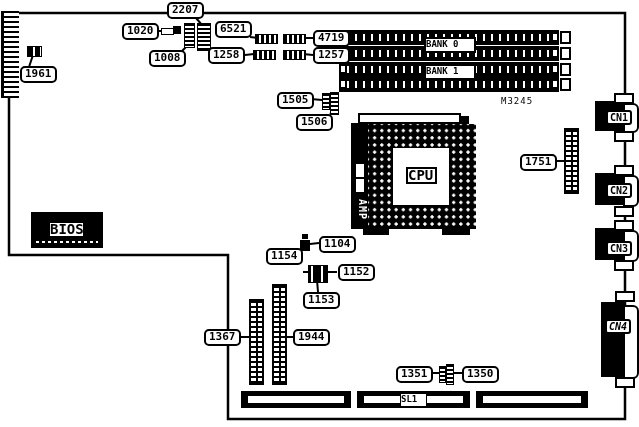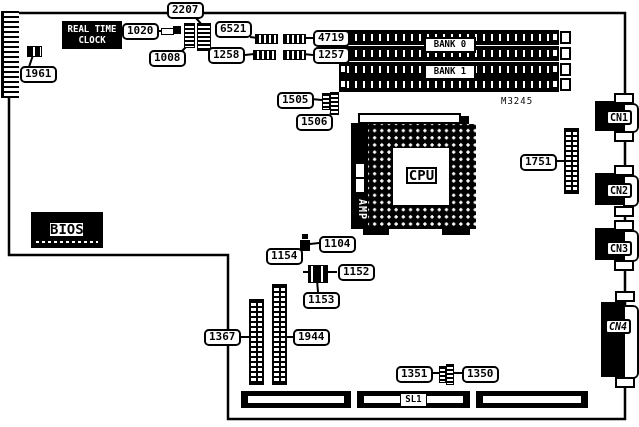--- a/index.html
+++ b/index.html
@@ -5,21 +5,21 @@
   html,body{margin:0;padding:0;background:#fff;}
   .stage{position:relative;width:639px;height:427px;background:#fff;overflow:hidden;
          font-family:"DejaVu Sans Mono",monospace;}
   svg.layer{position:absolute;left:0;top:0;z-index:1;}
   
   .callout{position:absolute;z-index:30;background:#fff;border:2px solid #000;border-radius:5px;
            font:bold 11px "DejaVu Sans Mono",monospace;color:#000;padding:0 3px;height:13px;
            line-height:12px;white-space:nowrap;}
   
   .silkbox{position:absolute;z-index:25;background:#fff;border:2px solid #000;
-           font:bold 9px "DejaVu Sans Mono",monospace;color:#000;text-align:center;
+           font:bold 9px "DejaVu Sans Mono",monospace;color:#000;
            white-space:nowrap;}
   
   .vstripe{position:absolute;z-index:10;border:1px solid #000;
            background:repeating-linear-gradient(180deg,#000 0 2px,#fff 2px 4px);}
   .hstripe{position:absolute;z-index:10;border:1px solid #000;
            background:repeating-linear-gradient(90deg,#000 0 3px,#fff 3px 5px);}
   .ladder{position:absolute;z-index:10;border:2px solid #000;
           background:linear-gradient(#000,#000) 50% 0/2px 100% no-repeat,
                      repeating-linear-gradient(180deg,#000 0 2px,#fff 2px 5px);}
   .simm{position:absolute;z-index:10;height:13px;background:#000;border:1px solid #000;}
@@ -69,24 +69,20 @@
     <path d="M17 13 H625 V419 H228 V255 H9 V96" fill="none" stroke="#000" stroke-width="2.5"></path>
     <path d="M33 55 L29 67 M156 31 L163 31 M196 18 L202 25 M182 51 L188 45
              M250 37 L257 38 M313 38 L303 38 M245 55 L254 54 M313 55 L303 54
              M311 99 L322 100 M330 114 L335 109 M553 161 L565 161 M319 243 L310 244
              M303 272 L310 272 M337 272 L325 272 M317 280 L318 292
              M238 337 L250 337 M293 337 L283 337 M430 373 L440 373 M462 373 L452 373" fill="none" stroke="#000" stroke-width="2"></path>
   </svg>
 
   <div class="comb"></div>
 
-  <div class="rtc">
-    <div>REAL TIME</div>
-    <div>CLOCK</div>
-  </div>
 
   <div class="vstripe" style="left:27px;top:46px;width:13px;height:9px;background:repeating-linear-gradient(90deg,#000 0 5px,#fff 5px 7px);"></div>
   <div class="whiterect" style="left:161px;top:28px;width:11px;height:5px;border-width:1px;"></div>
   <div class="blackrect" style="left:173px;top:26px;width:8px;height:8px;"></div>
   <div class="vstripe" style="left:197px;top:23px;width:12px;height:26px;"></div>
   <div class="vstripe" style="left:184px;top:23px;width:9px;height:23px;"></div>
 
   <div class="hstripe" style="left:255px;top:34px;width:21px;height:8px;"></div>
   <div class="hstripe" style="left:283px;top:34px;width:21px;height:8px;"></div>
   <div class="hstripe" style="left:253px;top:50px;width:21px;height:8px;"></div>

